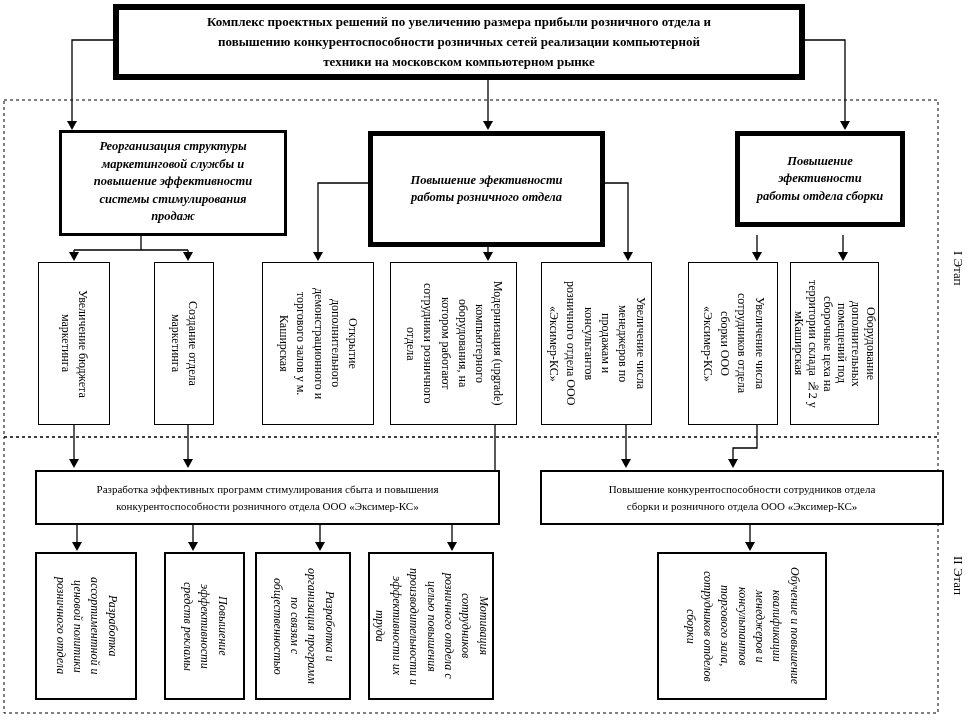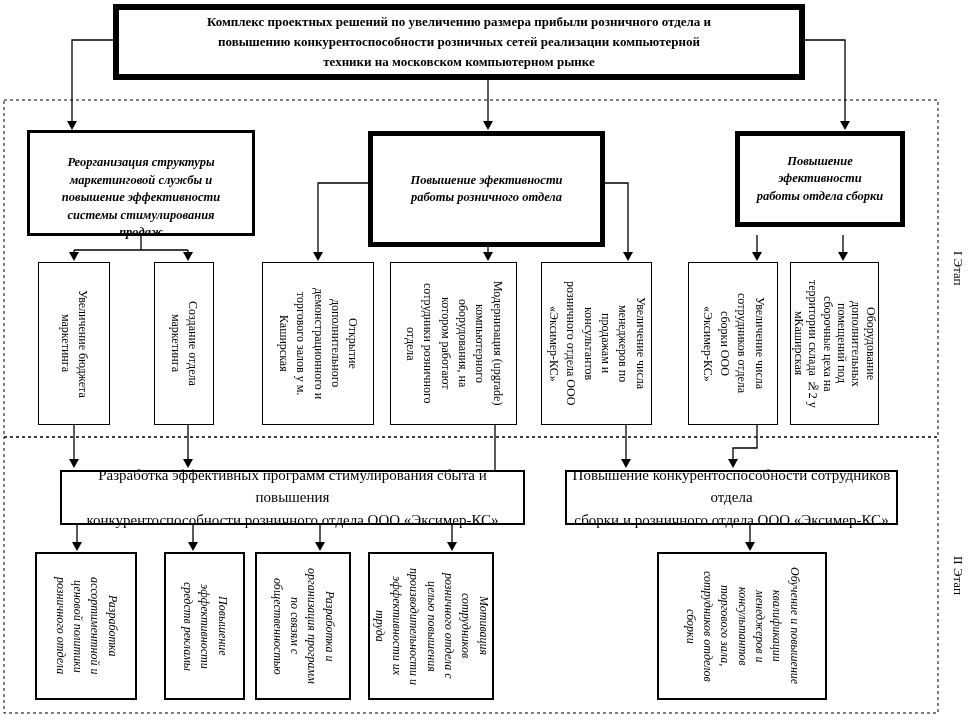--- a/index.html
+++ b/index.html
@@ -10,24 +10,24 @@
   #lines{position:absolute;left:0;top:0;width:980px;height:725px;}
   .bx{
     position:absolute;box-sizing:border-box;background:#fff;
     border:1px solid #000;display:flex;align-items:center;justify-content:center;
     text-align:center;white-space:pre-line;line-height:1.35;
   }
   .title{border-width:6px;font-weight:bold;font-size:13px;line-height:1.55;}
   .main{font-weight:bold;font-style:italic;font-size:12.5px;line-height:1.4;}
   .b3{border-width:3px;}
   .b5{border-width:5px;}
-  .top{align-items:flex-start;padding-top:21px;}
+  .top{align-items:flex-start;padding-top:5px;margin-left:32px;}
   .vert{writing-mode:vertical-rl;font-size:12px;line-height:1.45;}
   .tight{line-height:1.2;}
-  .prog{border-width:2px;font-size:15px;line-height:1.5;margin-left:25px;}
+  .prog{border-width:2px;font-size:11px;line-height:1.5;}
   .s2v{border-width:2px;font-style:italic;}
   .etap{
     position:absolute;writing-mode:vertical-rl;display:flex;
     align-items:center;justify-content:center;font-size:13px;background:transparent;
   }
   svg .ln{fill:none;stroke:#000;stroke-width:1.3;}
   svg .ar{fill:#000;stroke:none;}
   svg .dash{fill:none;stroke:#000;stroke-width:1;stroke-dasharray:3,3;}
 </style>
 </head>
@@ -126,21 +126,21 @@
 «Эксимер-КС»</div>
   <div class="bx vert tight" style="left:790px;top:262px;width:89px;height:163px;">Оборудование
 дополнительных
 помещений под
 сборочные цеха на
 территории склада №2 у
 мКаширская</div>
 
   <div class="bx prog" style="left:35px;top:470px;width:465px;height:55px;">Разработка эффективных программ стимулирования сбыта и повышения
 конкурентоспособности розничного отдела ООО «Эксимер-КС»</div>
-  <div class="bx prog" style="left:540px;top:470px;width:333px;height:55px;text-align:center;">Повышение конкурентоспособности сотрудников отдела
+  <div class="bx prog" style="left:540px;top:470px;width:404px;height:55px;text-align:center;">Повышение конкурентоспособности сотрудников отдела
 сборки и розничного отдела ООО «Эксимер-КС»</div>
 
   <div class="bx vert s2v" style="left:35px;top:552px;width:102px;height:148px;">Разработка
 ассортиментной и
 ценовой политики
 розничного отдела</div>
   <div class="bx vert s2v" style="left:164px;top:552px;width:81px;height:148px;">Повышение
 эффективности
 средств рекламы</div>
   <div class="bx vert s2v" style="left:255px;top:552px;width:96px;height:148px;">Разработка и

